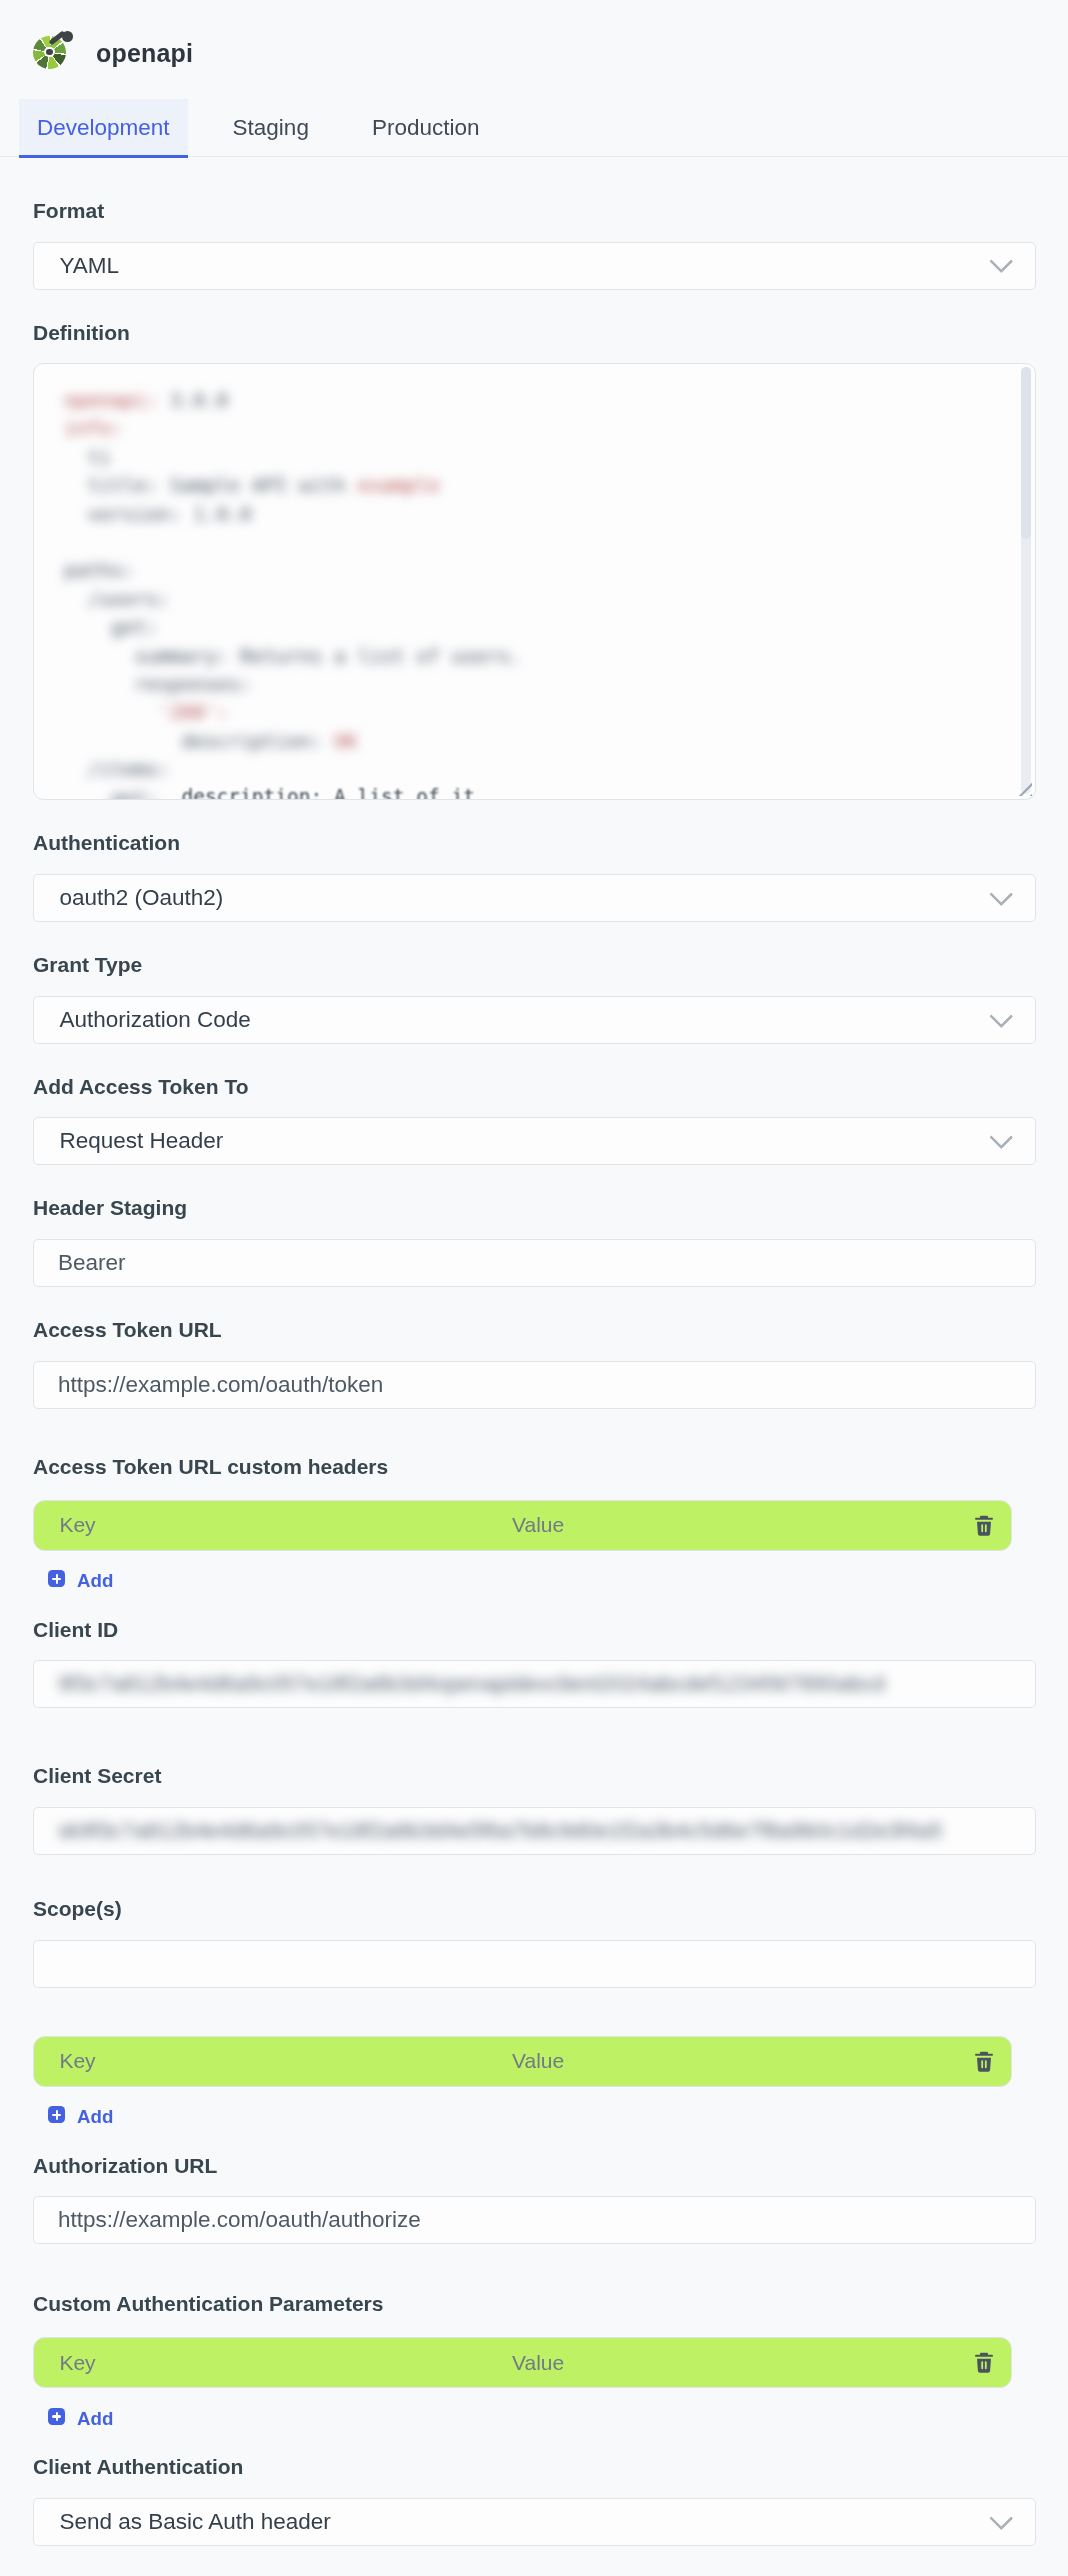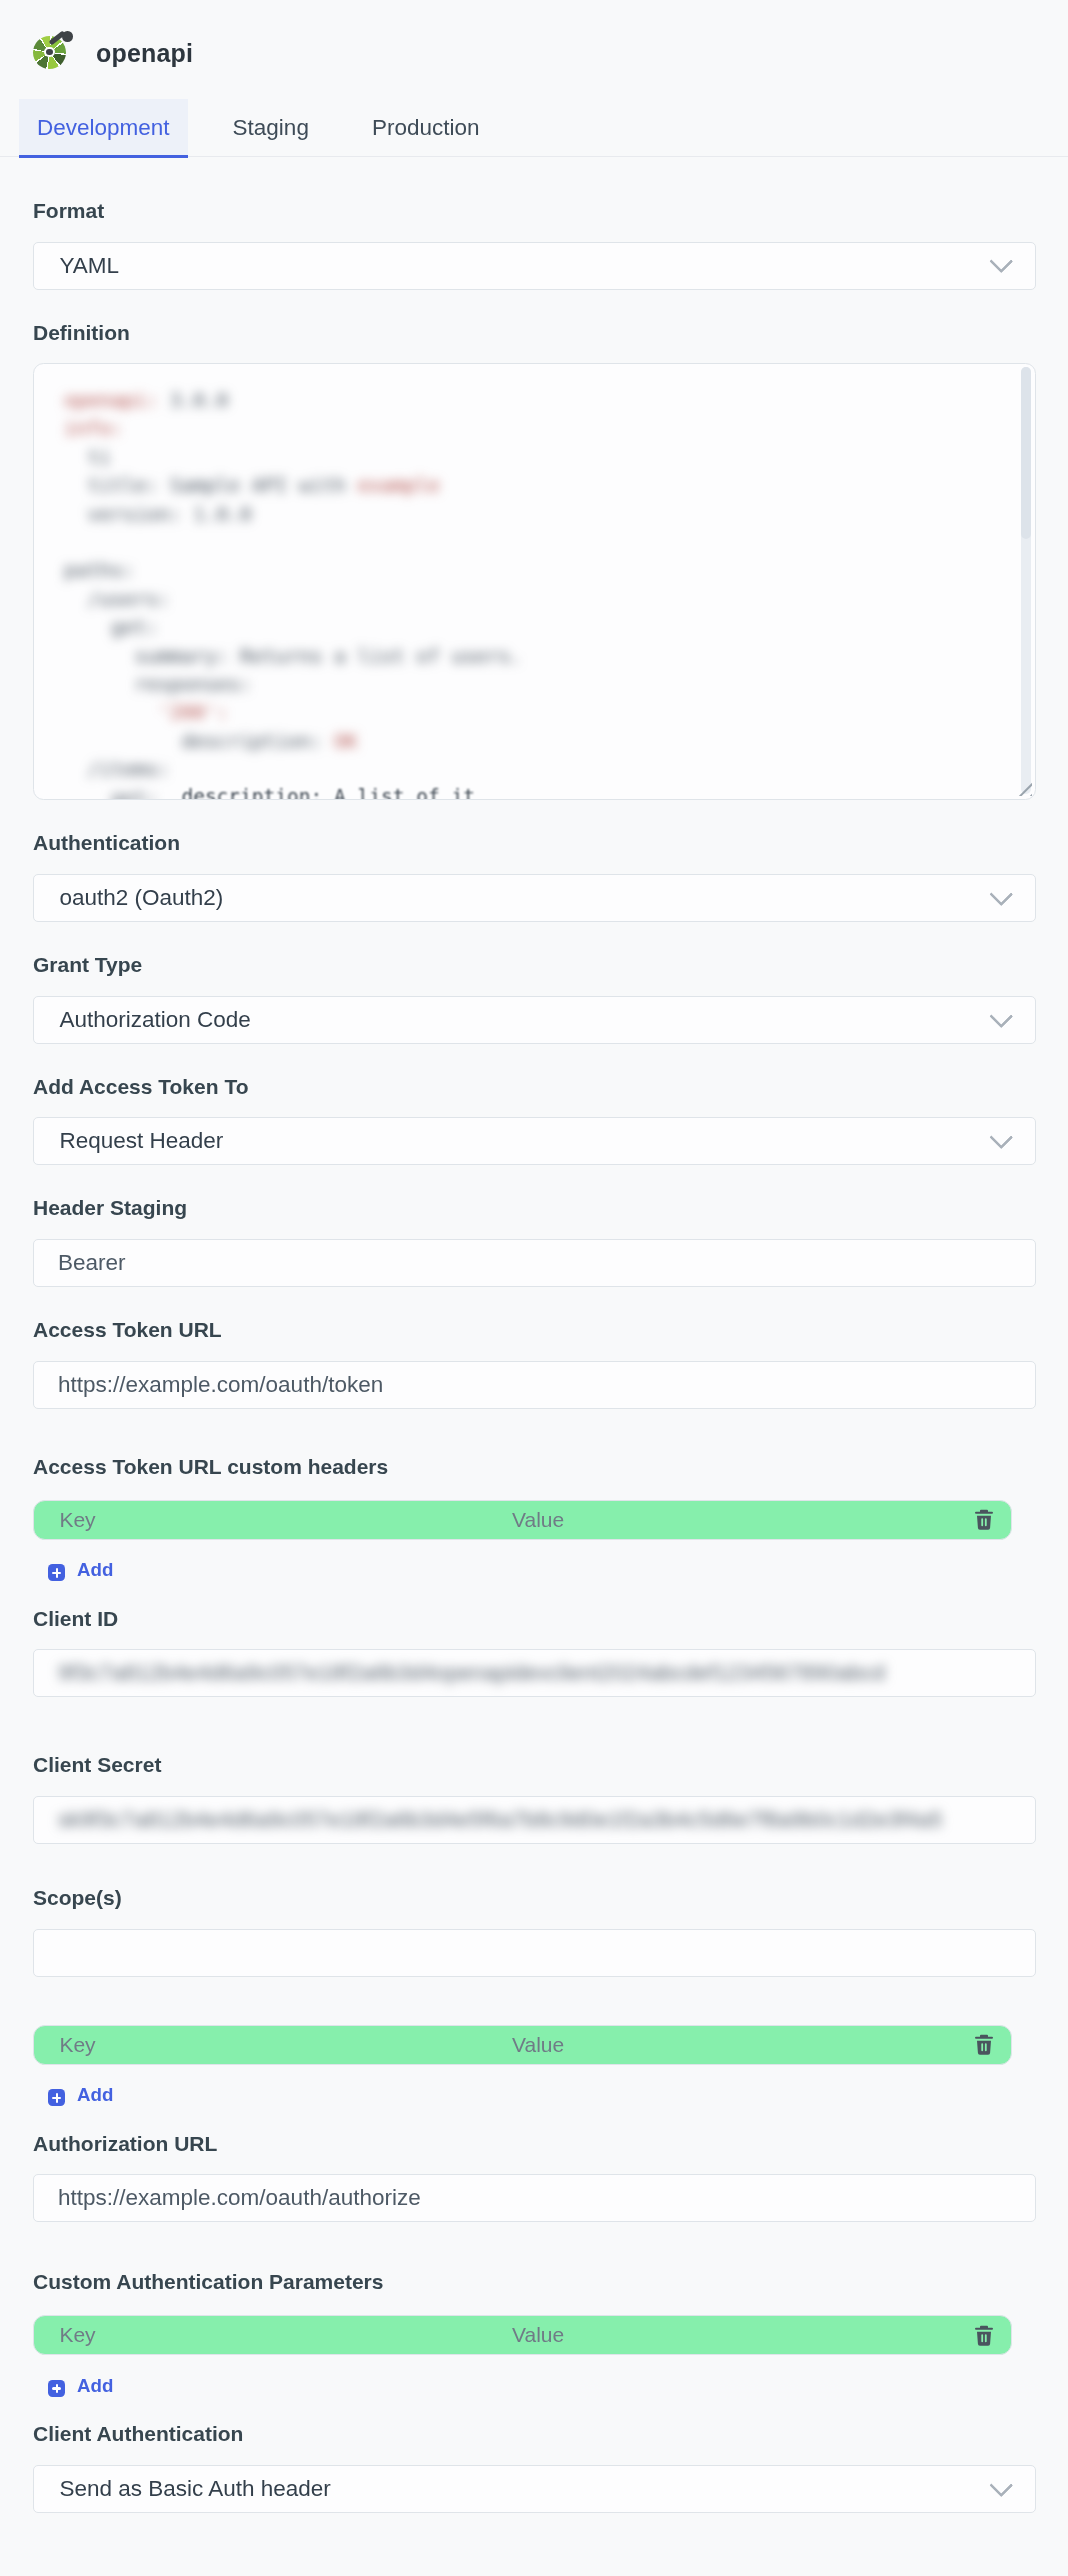--- a/index.html
+++ b/index.html
@@ -68,31 +68,31 @@
   .resize-handle { position:absolute; right:3px; bottom:3px; width:16.5px; height:16.5px; overflow:hidden; }
   .resize-handle i { position:absolute; background:#9aa4ad; height:2.2px; width:22.5px; transform:rotate(-45deg); display:block; }
   .resize-handle i:nth-child(1){ left:-1.5px; top:10.5px; }
   .resize-handle i:nth-child(2){ left:6px; top:13.5px; }
 
   
   .blur-input { display:flex; align-items:center; padding:0 24px; overflow:hidden; }
   .blur-input span { filter:blur(5.2px); color:#5b6670; font-size:22px; white-space:nowrap; }
 
   
-  .kv-row { display:flex; width:calc(100% - 24px); height:40px; background:#86efac;
+  .kv-row { display:flex; width:calc(100% - 24px); height:51px; background:#bef264;
     border:1.5px solid #dfe4e9; border-radius:12px; overflow:hidden; }
   .kv-row input { border:none; outline:none; background:transparent; font-size:21px;
     font-family:"Liberation Sans", sans-serif; color:#4d5965; padding:0 25.4px; min-width:0; }
   .kv-row input::placeholder { color:#707b86; opacity:1; }
   .kv-key { flex:48 0 0; border-right:1.5px solid #dfe4e9; }
   .kv-value { flex:50 0 0; border-right:1.5px solid #e4e8ec; }
   .kv-trash { width:55px; flex:0 0 auto; display:flex; align-items:center; justify-content:center;
     background:transparent; border:none; cursor:pointer; }
 
-  .add-row { display:flex; align-items:flex-end; gap:12px; margin:19.5px 0 25.4px 15px; cursor:pointer; width:97px; }
+  .add-row { display:flex; align-items:flex-start; gap:12px; margin:19.5px 0 25.4px 15px; cursor:pointer; width:97px; }
   .plus-box { width:17px; height:17px; border-radius:4.5px; background:#4361e0; position:relative; flex:0 0 auto; }
   .plus-box::before, .plus-box::after { content:""; position:absolute; background:#ffffff; border-radius:1.5px; }
   .plus-box::before { left:3.7px; right:3.7px; top:7.5px; height:2.2px; }
   .plus-box::after  { top:3.7px; bottom:3.7px; left:7.5px; width:2.2px; }
   .add-label { color:#4361e0; font-size:18.7px; font-weight:700; }
 
   .kv-section .field-label { margin-bottom:21px; }
 </style>
 </head>
 <body>

